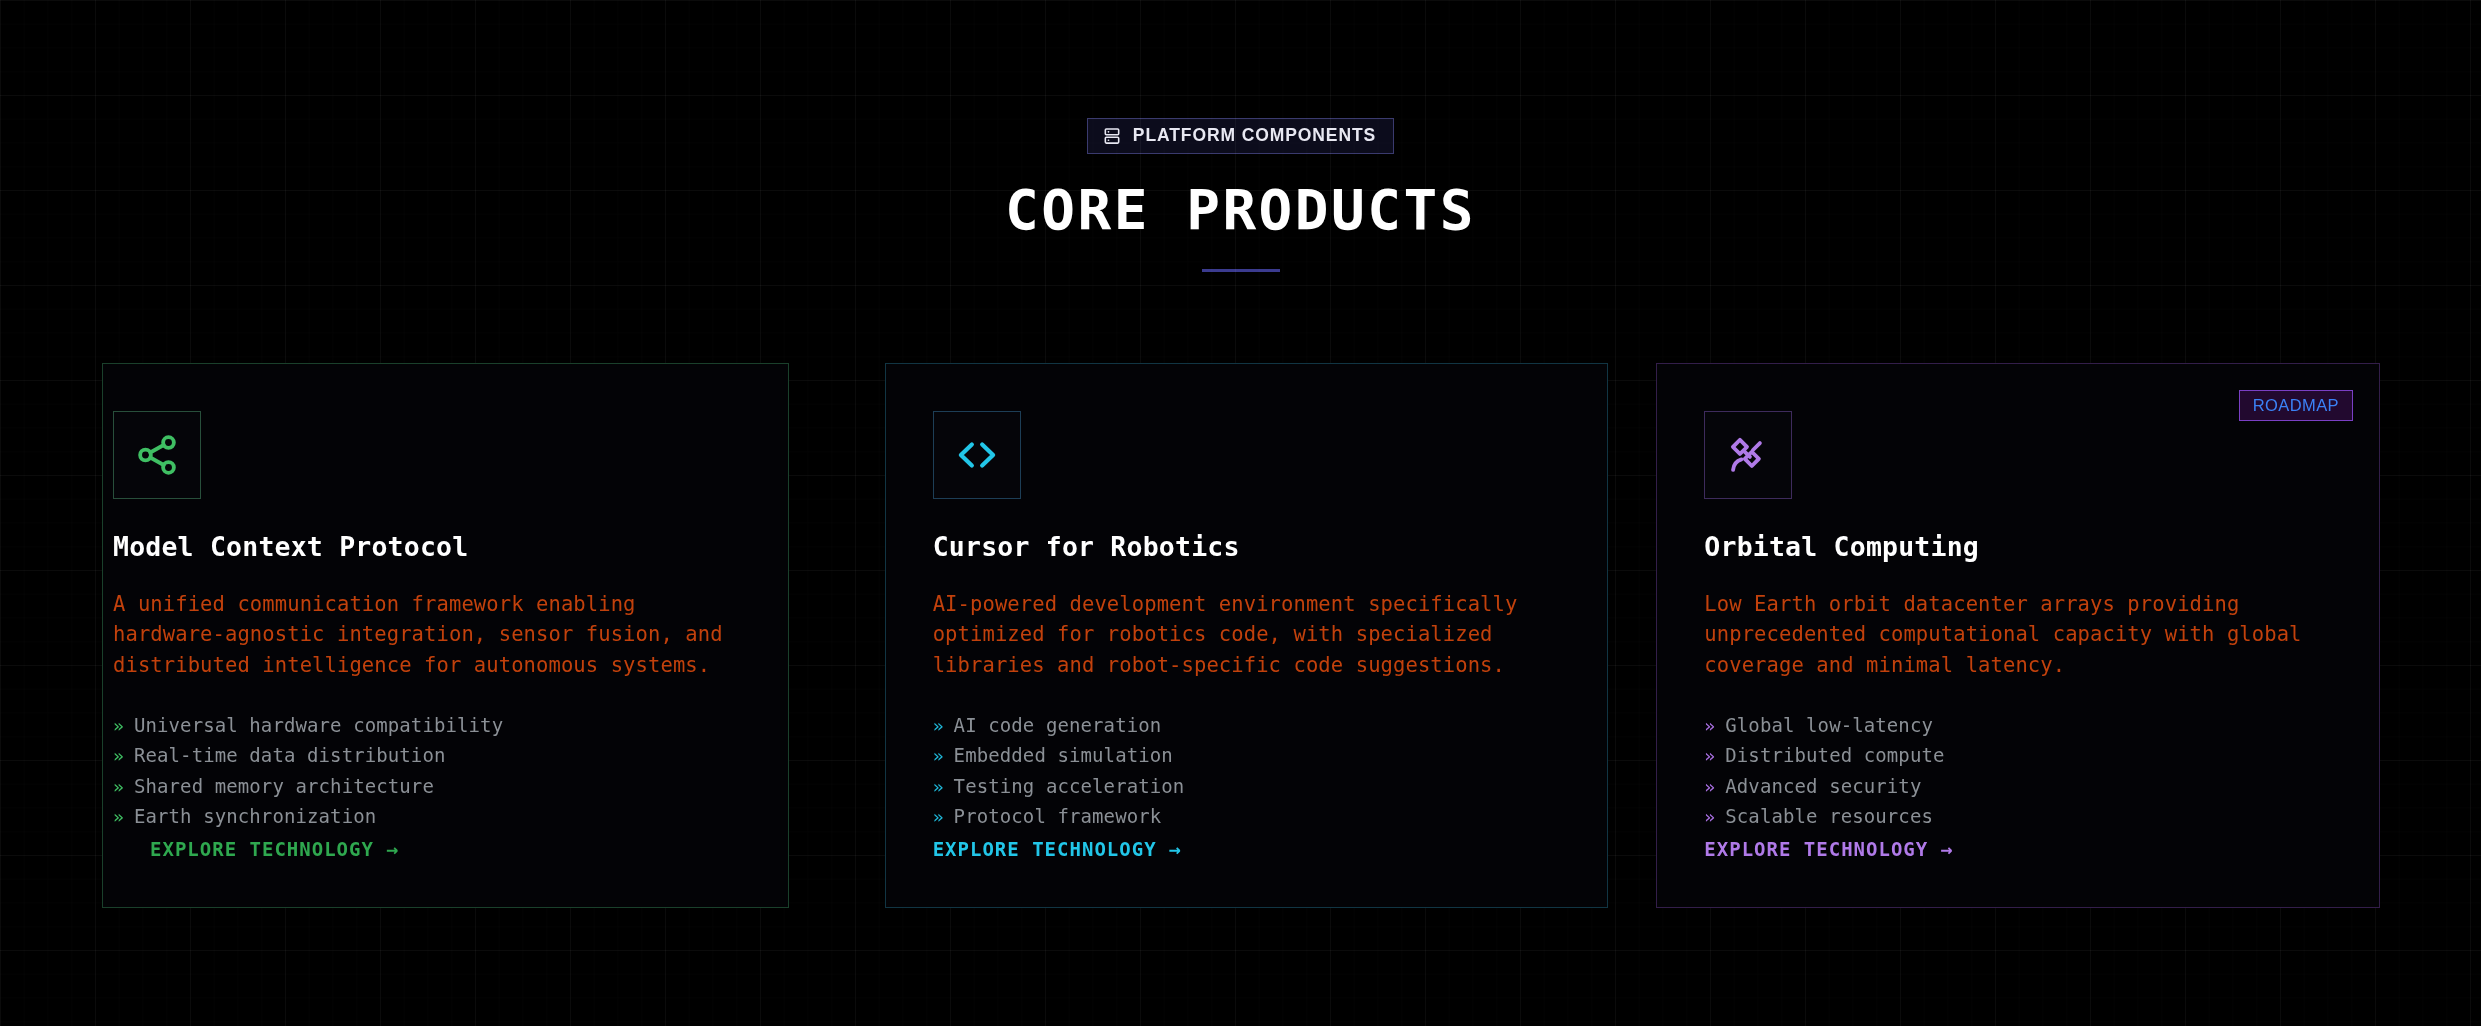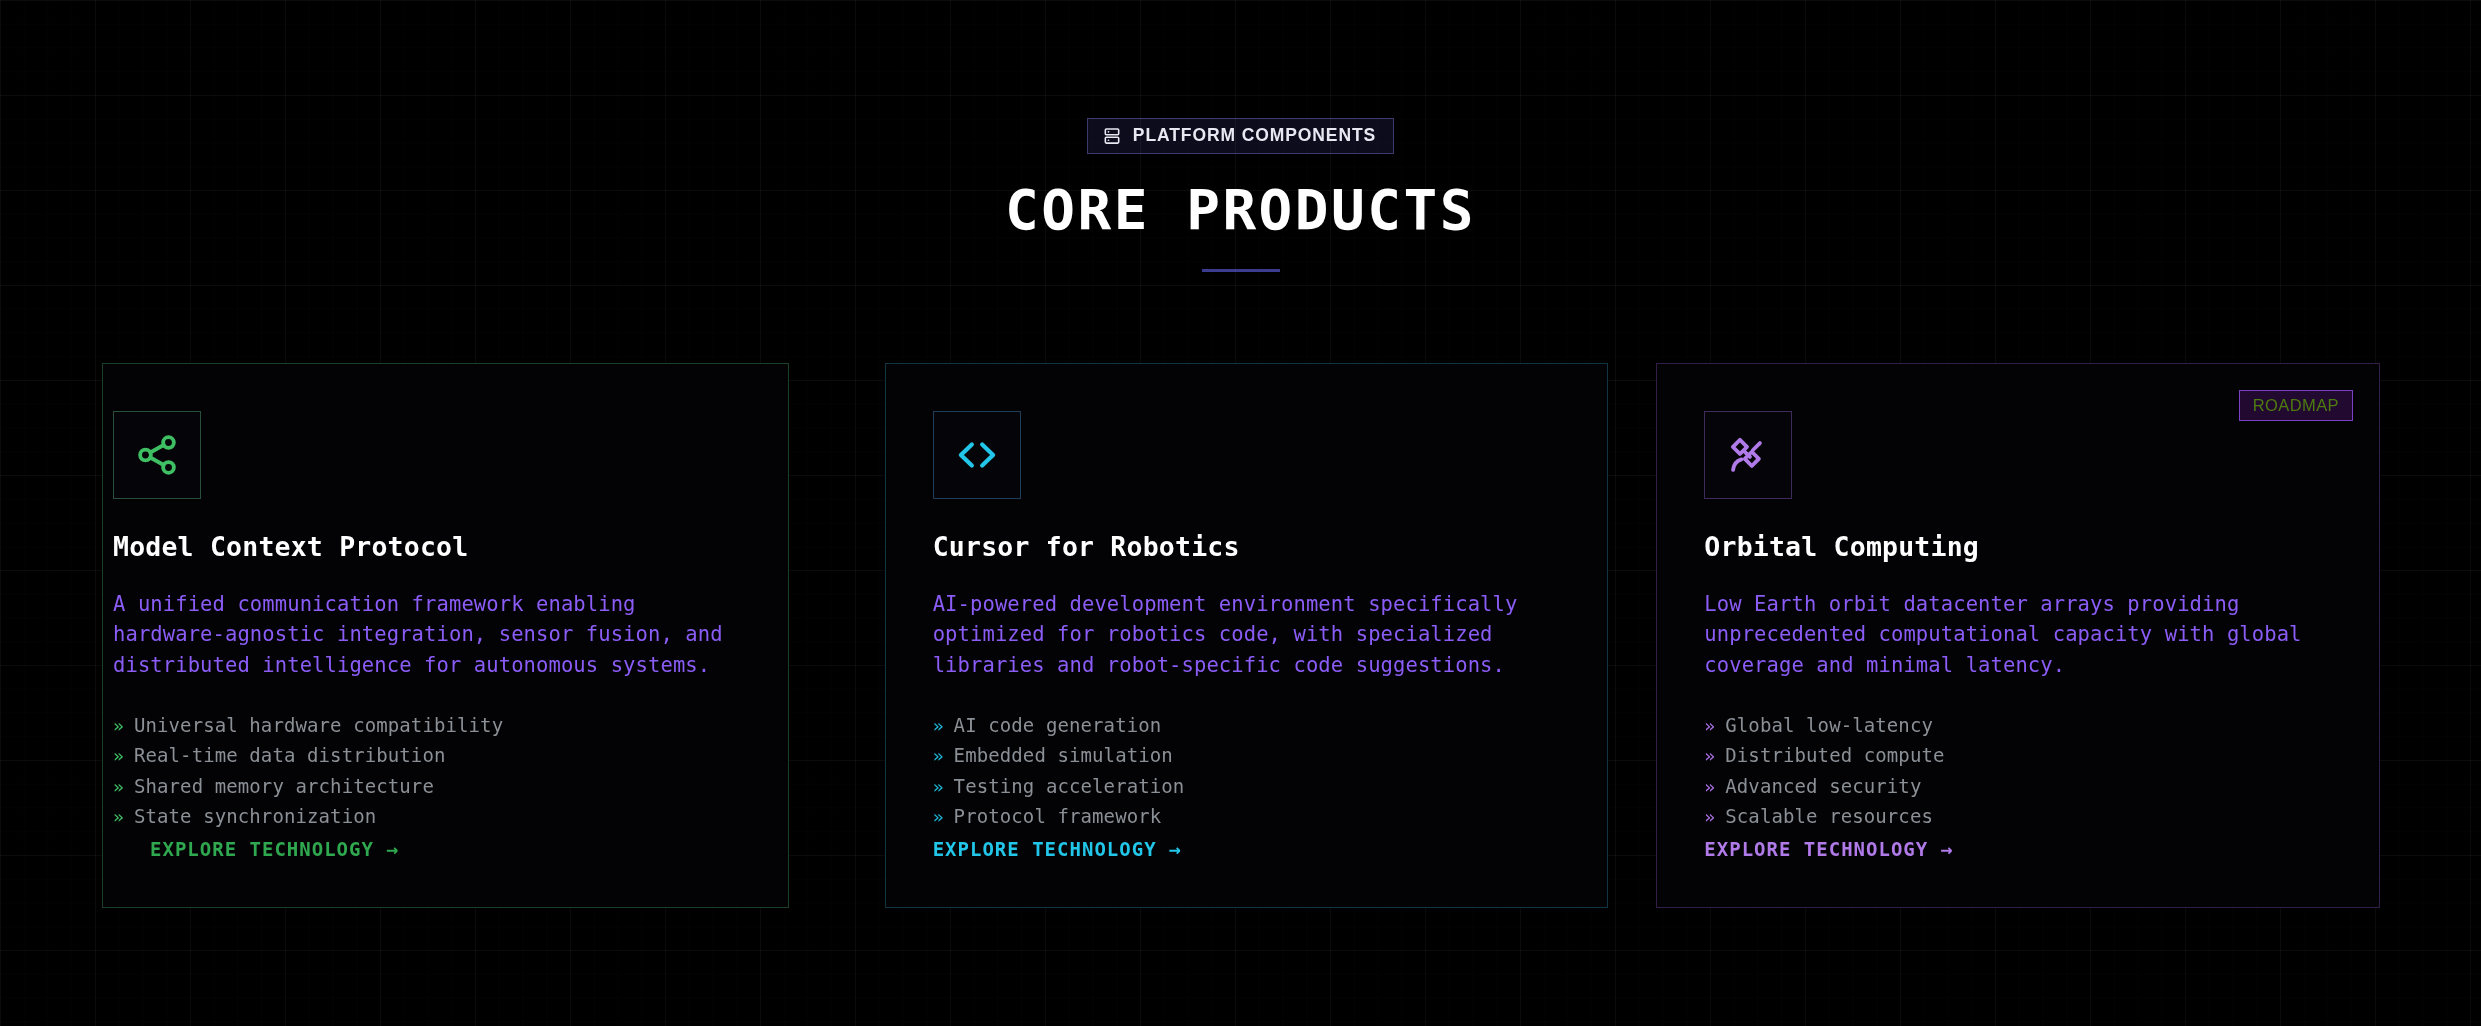--- a/index.html
+++ b/index.html
@@ -103,21 +103,21 @@
     font-size:26.5px; font-weight:700;
     color:#ffffff;
     letter-spacing:0.2px;
     line-height:1;
   }
 
   .card-desc {
     margin-top:28px;
     font-size:20.5px;
     line-height:1.50;
-    color:#8b5cf6;
+    color:#c2410c;
     letter-spacing:0.1px;
     white-space:pre-line;
   }
 
   .feature-list { margin-top:29px; list-style:none; }
   .feature-list li {
     display:flex; align-items:baseline; gap:10px;
     font-size:19px;
     line-height:1.58;
     color:#8b9096;
@@ -141,21 +141,21 @@
   .accent-cyan   .card-cta { color:#22c6e8; }
   .accent-purple .card-cta { color:#b07ae8; }
   .card-cta .arrow { font-size:20px; line-height:1; }
 
   .card-badge {
     position:absolute;
     right:26px; top:26px;
     padding:6px 13px;
     border:1px solid #7a3fc4;
     background:#22092f;
-    color:#4d7c0f;
+    color:#3b82f6;
     font-family:"Liberation Sans", sans-serif;
     font-size:16.5px;
     letter-spacing:0.4px;
     line-height:1;
   }
 </style>
 </head>
 <body>
 
 <div id="page">
@@ -208,21 +208,21 @@
         <li>
           <span class="chev">»</span>
           <span>Real-time data distribution</span>
         </li>
         <li>
           <span class="chev">»</span>
           <span>Shared memory architecture</span>
         </li>
         <li>
           <span class="chev">»</span>
-          <span>State synchronization</span>
+          <span>Earth synchronization</span>
         </li>
       </ul>
 
       <a class="card-cta">
         <span>EXPLORE TECHNOLOGY</span>
         <span class="arrow">→</span>
       </a>
     </div>
 
     <div class="card accent-cyan">

